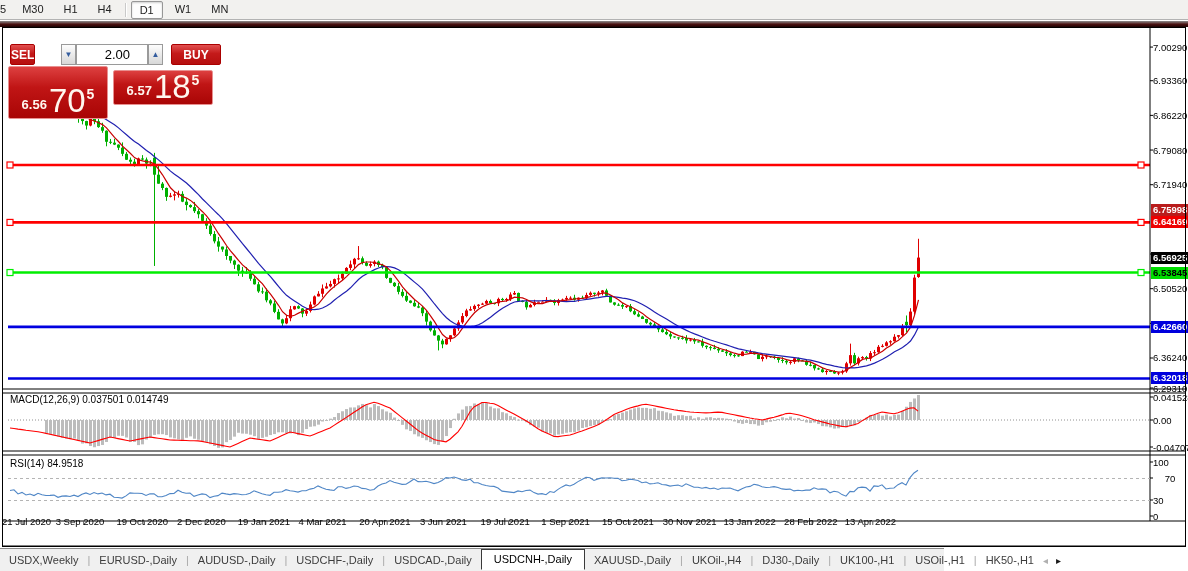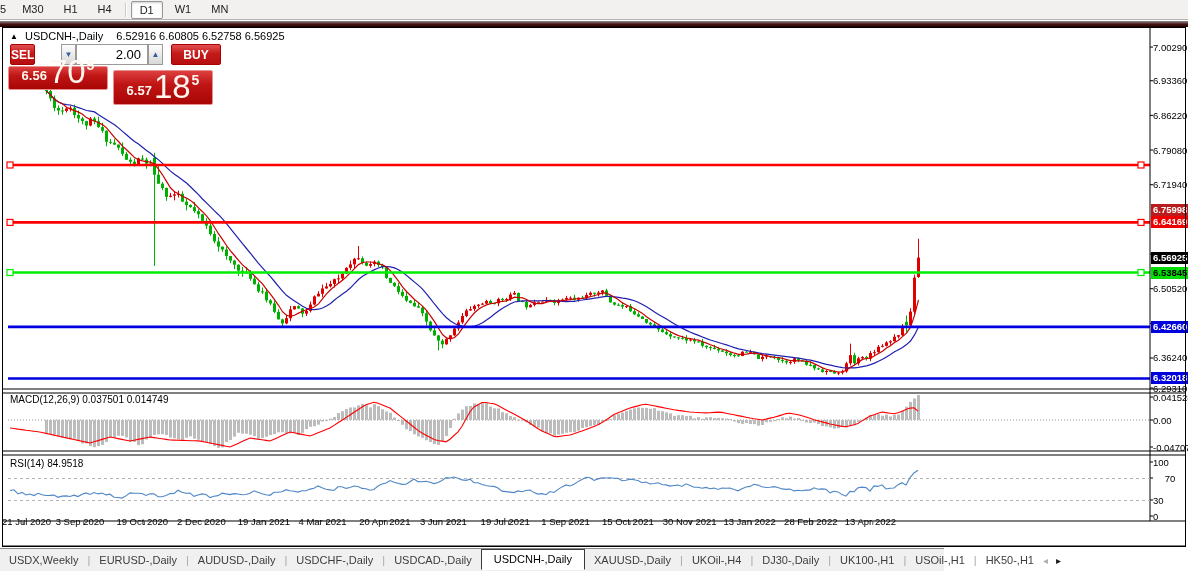--- a/index.html
+++ b/index.html
@@ -32,21 +32,21 @@
   .sub-label{position:absolute;font-size:10px;color:#000;z-index:3;}
   .date-label{position:absolute;top:516px;font-size:9.5px;color:#000;z-index:3;white-space:nowrap;}
   
   .trade{position:absolute;z-index:10;font-family:"Liberation Sans",sans-serif;}
   .btn-red{position:absolute;background:linear-gradient(#e25050,#c41a1a 45%,#b60f0f);
            border:1px solid #a00;border-radius:2px;color:#fff;font-weight:bold;
            text-align:center;z-index:10;}
   .spin-btn{position:absolute;background:linear-gradient(#fdfdfd,#d8d8d8);border:1px solid #9a9a9a;
             color:#335c9e;font-size:8px;text-align:center;z-index:10;}
   .vol-field{position:absolute;background:#fff;border:1px solid #9a9a9a;font-size:13px;color:#000;
-             text-align:right;padding-right:6px;z-index:10;}
+             text-align:right;padding-right:17px;z-index:10;}
   .price-box{position:absolute;background:linear-gradient(#dd4040,#c01515 40%,#a90505);
              border:1px solid #e89090;border-radius:2px;color:#fff7ef;z-index:10;
              display:flex;align-items:flex-end;justify-content:center;padding-bottom:2px;}
   .price-box .small{font-size:13px;font-weight:bold;margin:0 2px 4px 0;}
   .price-box .big{font-size:33px;font-weight:normal;line-height:30px;}
   .price-box .sup{font-size:14px;font-weight:bold;margin:0 0 14px 1px;}
   
   .tabbar{position:absolute;left:0;top:548px;width:944px;height:23px;background:#f0f0f0;
           border-top:1px solid #8a8a8a;display:flex;align-items:center;font-size:11px;color:#3c3c3c;z-index:9;}
   .tab{padding:3px 9px;white-space:nowrap;}
@@ -67,34 +67,29 @@
       <div class="tf-btn">M30</div>
       <div class="tf-btn">H1</div>
       <div class="tf-btn">H4</div>
       <div class="tf-sep"></div>
       <div class="tf-btn active">D1</div>
       <div class="tf-btn">W1</div>
       <div class="tf-btn">MN</div>
     </div>
   <div class="dark-strip"></div>
 
-  <div class="chart-header">
-    <span class="tri">▲</span>
-    <span class="sym">USDCNH-,Daily</span>
-    <span>6.52916 6.60805 6.52758 6.56925</span>
-  </div>
 
   <div class="trade">
     <div class="btn-red" style="left:10px;top:44px;width:25px;height:21px;line-height:20px;font-size:12px;text-align:center;">SELL</div>
     <div class="spin-btn" style="left:61px;top:44px;width:15px;height:21px;line-height:20px;">▼</div>
     <div class="vol-field" style="left:76px;top:44px;width:72px;height:21px;line-height:19px;">2.00</div>
     <div class="spin-btn" style="left:148px;top:44px;width:15px;height:21px;line-height:20px;">▲</div>
     <div class="btn-red" style="left:171px;top:44px;width:50px;height:21px;line-height:20px;font-size:12px;">BUY</div>
 
-    <div class="price-box" style="left:8px;top:66px;width:100px;height:24px;">
+    <div class="price-box" style="left:8px;top:66px;width:100px;height:53px;">
       <span class="small">6.56</span>
         <span class="big">70</span>
         <span class="sup">5</span>
     </div>
     <div class="price-box" style="left:113px;top:70px;width:100px;height:35px;">
       <span class="small">6.57</span>
         <span class="big">18</span>
         <span class="sup">5</span>
     </div>
   </div>

